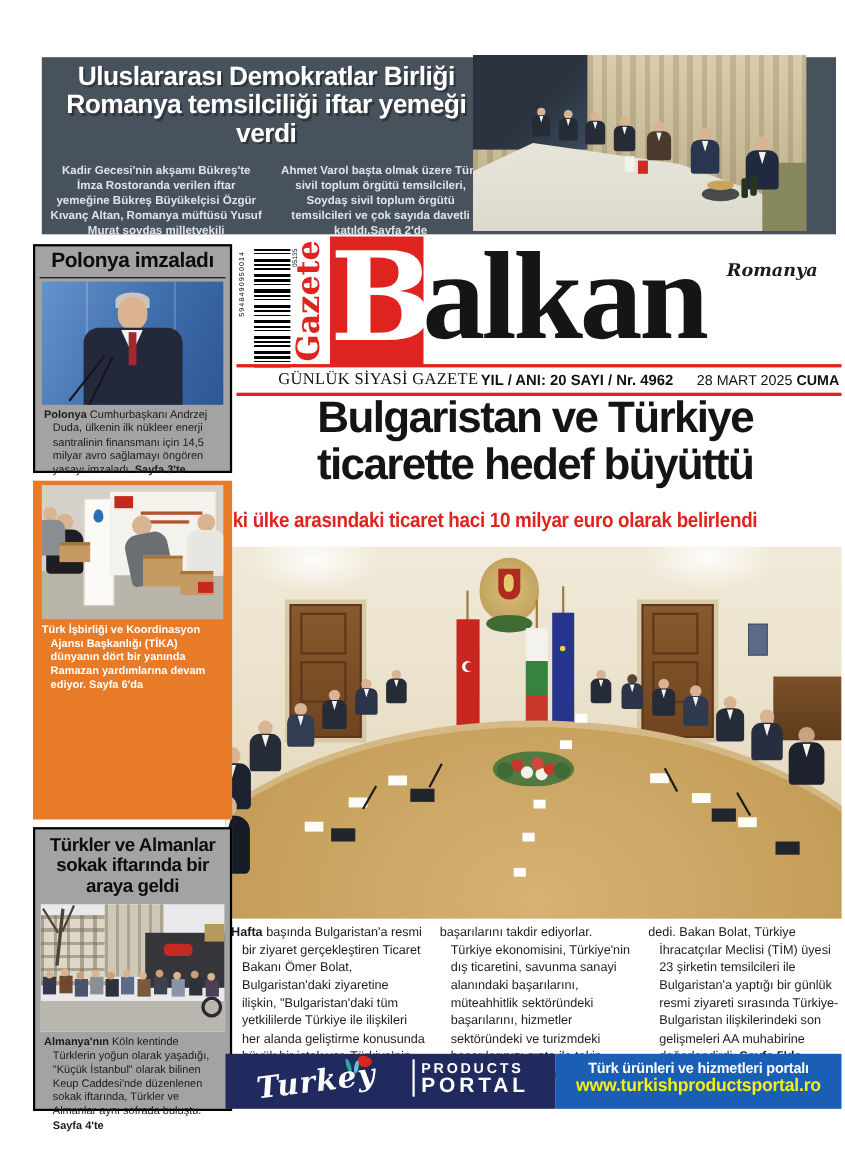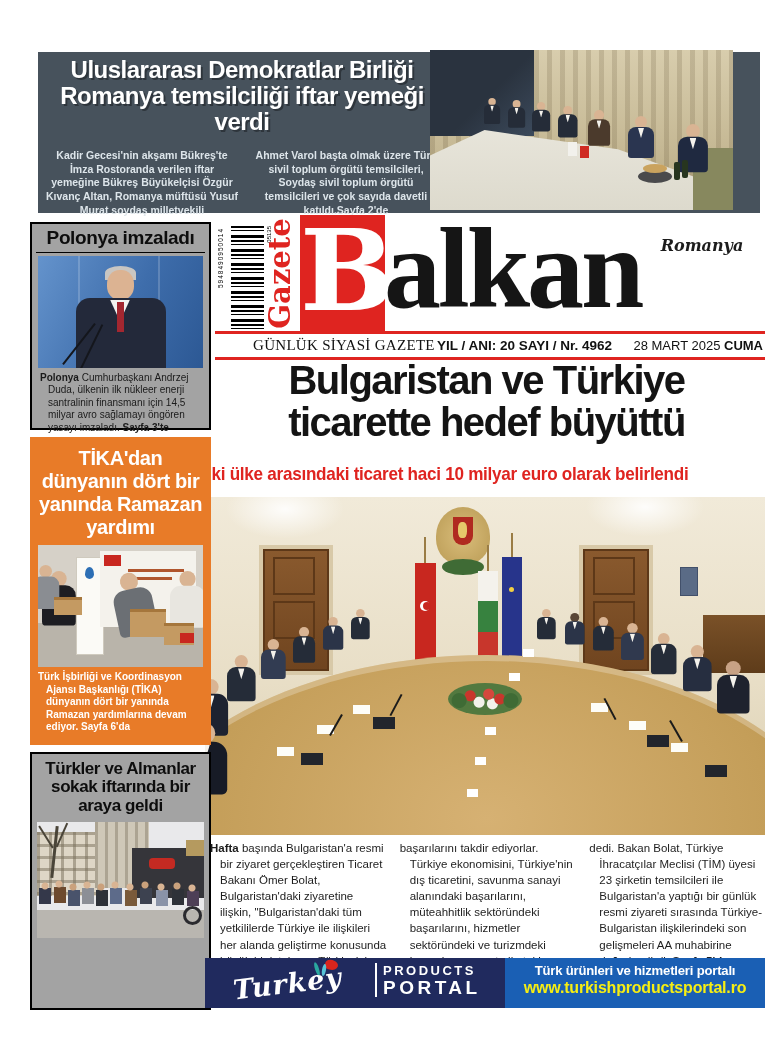--- a/index.html
+++ b/index.html
@@ -393,21 +393,20 @@
       <div class="duda-body"></div>
       <div class="duda-shirt"></div>
       <div class="duda-tie"></div>
       <div class="duda-mic" style="left:40px;top:62px;transform:rotate(38deg);"></div>
       <div class="duda-mic" style="left:52px;top:66px;transform:rotate(26deg);"></div>
     </div>
     <div class="caption"><b>Polonya</b><span> Cumhurbaşkanı Andrzej Duda, ülkenin ilk nükleer enerji santralinin finansmanı için 14,5 milyar avro sağlamayı öngören yasayı imzaladı. </span><b>Sayfa 3'te</b></div>
   </div>
 
   <div class="sidebox tika-box" style="top:437px;height:308px;">
-    <div class="sb-title" style="font-size:20px;padding:10px 8px 2px;line-height:1.15;">TİKA'dan dünyanın dört bir yanında Ramazan yardımı</div>
     <div class="photo-tika">
       <div class="tk-rollup"></div>
       <div class="tk-drop"></div>
       <div class="tk-banner"></div>
       <div class="tk-flag"></div>
       <div class="tk-line" style="top:24px;width:56px;"></div>
       <div class="tk-line" style="top:32px;width:44px;"></div>
       <div class="fig tk-woman" style="left:4px;top:26px;transform:scale(1.3);">
           <i class="h"></i>
           <i class="b"></i>
@@ -440,20 +439,21 @@
       <div class="kl-shop"></div>
       <div class="kl-sign"></div>
       <div class="kl-awn"></div>
       <div class="kl-tree"></div>
       <div class="kl-branch" style="left:8px;top:2px;transform:rotate(-32deg);"></div>
       <div class="kl-branch" style="left:24px;top:0;transform:rotate(24deg);"></div>
       <div class="kl-street"></div>
       <div class="kl-crowd"></div>
       <div class="kl-wheel"></div>
     </div>
+    <div class="caption"><b>Almanya'nın</b><span> Köln kentinde Türklerin yoğun olarak yaşadığı, "Küçük İstanbul" olarak bilinen Keup Caddesi'nde düzenlenen sokak iftarında, Türkler ve Almanlar aynı sofrada buluştu. </span><b>Sayfa 4'te</b></div>
   </div>
 
   <div class="article">
     <div class="col"><b>Hafta</b><span> başında Bulgaristan'a resmi bir ziyaret gerçekleştiren Ticaret Bakanı Ömer Bolat, Bulgaristan'daki ziyaretine ilişkin, "Bulgaristan'daki tüm yetkililerde Türkiye ile ilişkileri her alanda geliştirme konusunda büyük bir istek var. Türkiye'nin son 20 yıldaki</span></div>
     <div class="col"><span>başarılarını takdir ediyorlar. Türkiye ekonomisini, Türkiye'nin dış ticaretini, savunma sanayi alanındaki başarılarını, müteahhitlik sektöründeki başarılarını, hizmetler sektöründeki ve turizmdeki başarılarınızı gıpta ile takip ettiklerini ifade ettiler."</span></div>
     <div class="col"><span>dedi. Bakan Bolat, Türkiye İhracatçılar Meclisi (TİM) üyesi 23 şirketin temsilcileri ile Bulgaristan'a yaptığı bir günlük resmi ziyareti sırasında Türkiye-Bulgaristan ilişkilerindeki son gelişmeleri AA muhabirine değerlendirdi. </span><b>Sayfa 5'de</b></div>
   </div>
 
   <div class="footer">
     <div class="f-left">

